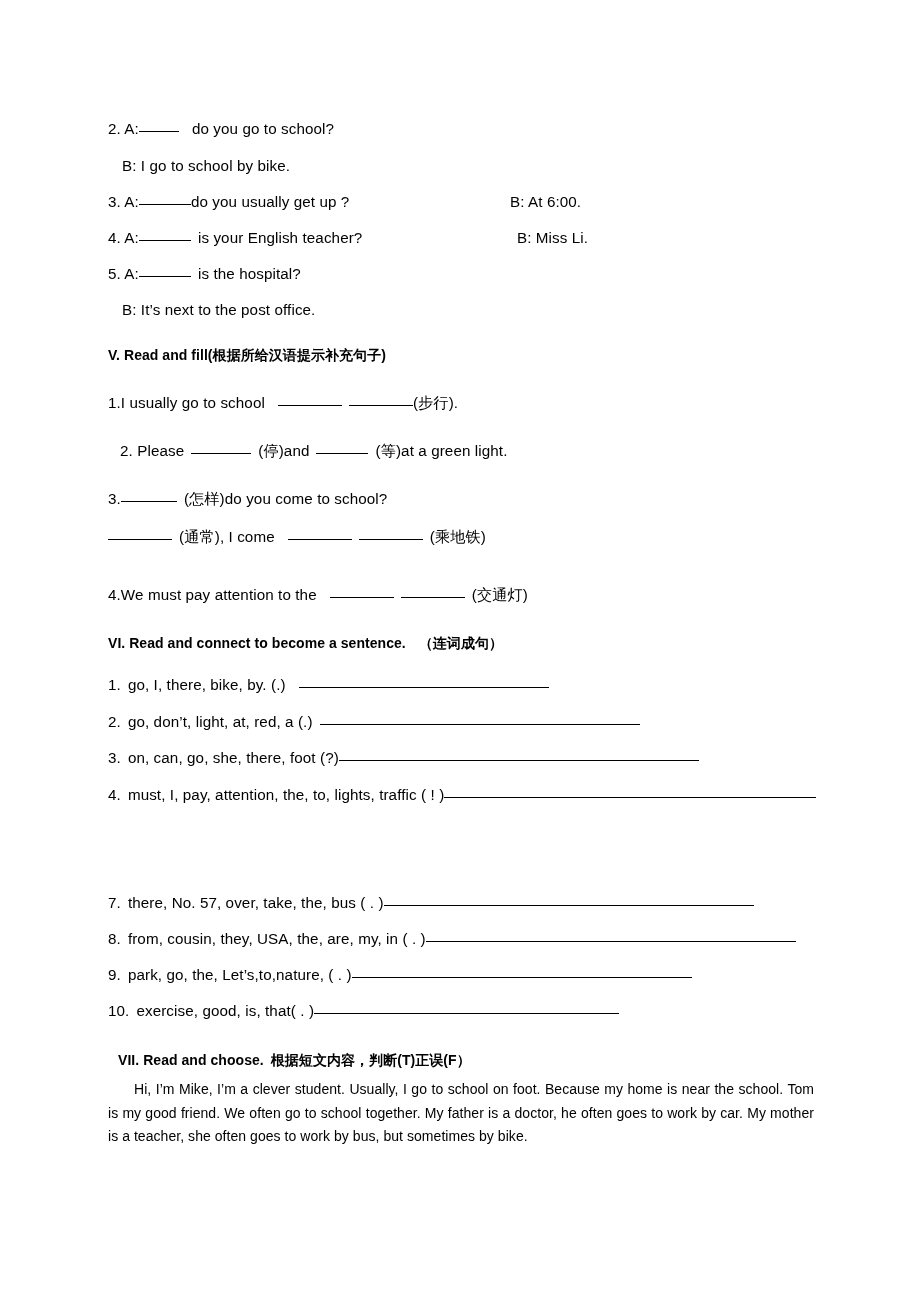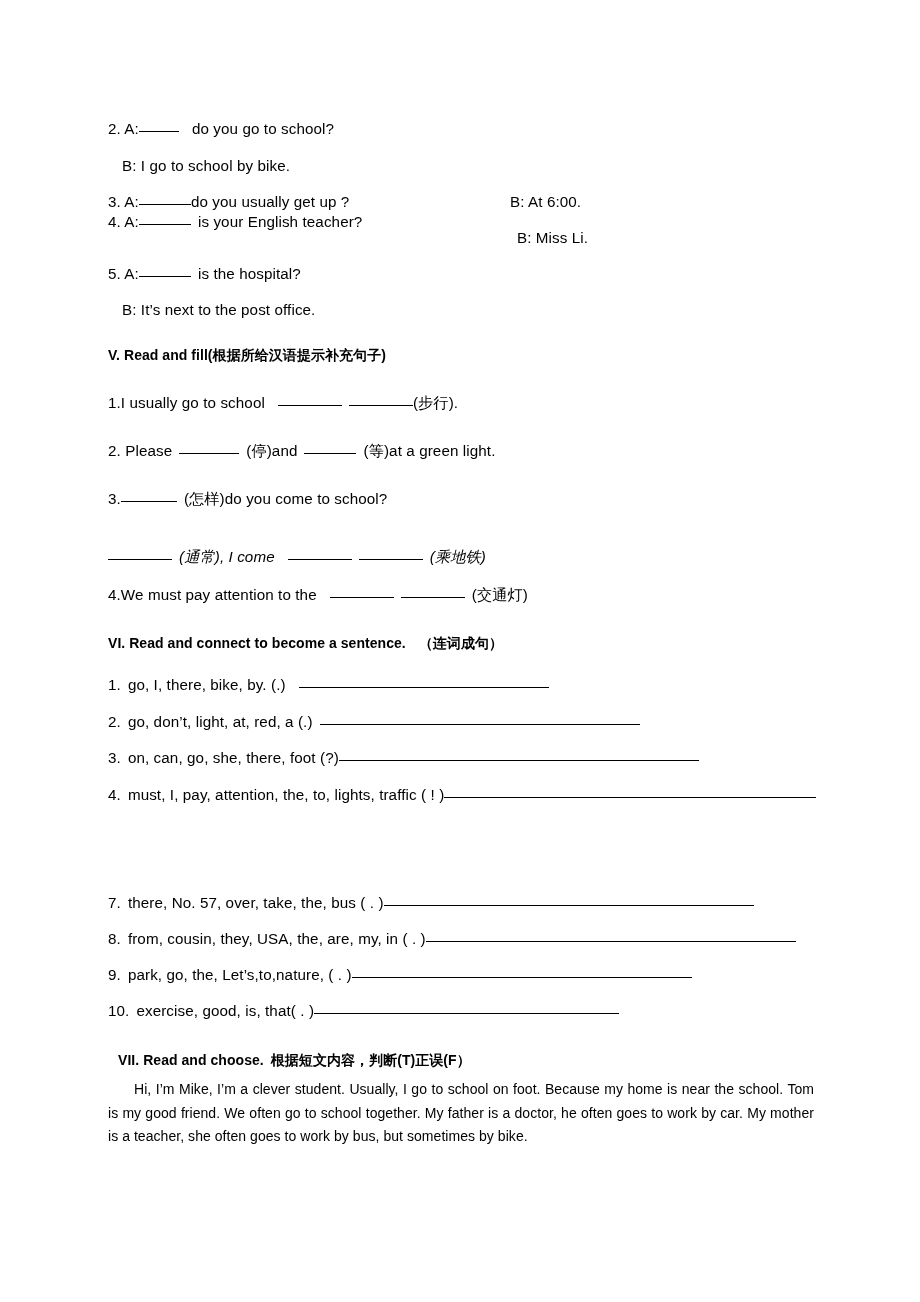--- a/index.html
+++ b/index.html
@@ -81,21 +81,21 @@
     <span>B: I go to school by bike.</span>
   </div>
 
   <div class="line" style="left:108px; top:192px;">
     <span>3. A:</span><span class="blank b52"></span><span>do you usually get up ?</span>
   </div>
   <div class="line" style="left:510px; top:192px;">
     <span>B: At 6:00.</span>
   </div>
 
-  <div class="line" style="left:108px; top:212px;text-align:center;">
+  <div class="line" style="left:108px; top:228px;text-align:center;">
     <span>4. A:</span><span class="blank b52"></span><span class="sp-s"></span><span>is your English teacher?</span>
   </div>
   <div class="line" style="left:517px; top:228px;">
     <span>B: Miss Li.</span>
   </div>
 
   <div class="line" style="left:108px; top:264px;">
     <span>5. A:</span><span class="blank b52"></span><span class="sp-s"></span><span>is the hospital?</span>
   </div>
 
@@ -104,29 +104,29 @@
   </div>
 
   <div class="line bold" style="left:108px; top:345px;">
     <span>V. Read and fill(根据所给汉语提示补充句子)</span>
   </div>
 
   <div class="line" style="left:108px; top:393px;">
     <span>1.I usually go to school</span><span class="sp-m"></span><span class="blank b64"></span><span class="sp-s"></span><span class="blank b64"></span><span>(步行).</span>
   </div>
 
-  <div class="line" style="left:108px; top:441px;text-align:right;">
+  <div class="line" style="left:120px; top:441px;text-align:right;">
     <span>2. Please</span><span class="sp-s"></span><span class="blank b60"></span><span class="sp-s"></span><span>(停)and</span><span class="sp-s"></span><span class="blank b52"></span><span class="sp-s"></span><span>(等)at a green light.</span>
   </div>
 
   <div class="line" style="left:108px; top:489px;">
     <span>3.</span><span class="blank b56"></span><span class="sp-s"></span><span>(怎样)do you come to school?</span>
   </div>
 
-  <div class="line" style="left:108px; top:547px;font-style:italic;">
+  <div class="line" style="left:108px; top:527px;">
     <span class="blank b64"></span><span class="sp-s"></span><span>(通常), I come</span><span class="sp-m"></span><span class="blank b64"></span><span class="sp-s"></span><span class="blank b64"></span><span class="sp-s"></span><span>(乘地铁)</span>
   </div>
 
   <div class="line" style="left:108px; top:585px;">
     <span>4.We must pay attention to the</span><span class="sp-m"></span><span class="blank b64"></span><span class="sp-s"></span><span class="blank b64"></span><span class="sp-s"></span><span>(交通灯)</span>
   </div>
 
   <div class="line bold" style="left:108px; top:633px;">
     <span>VI. Read and connect to become a sentence.</span><span class="sp-m"></span><span>（连词成句）</span>
   </div>

